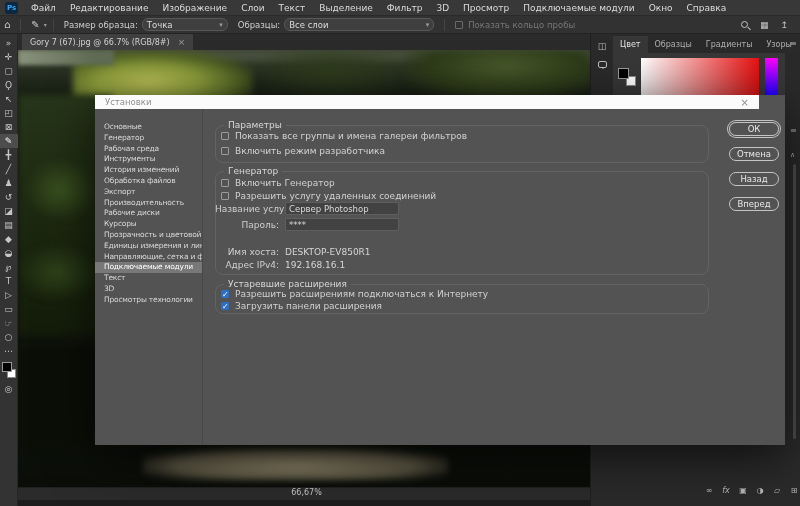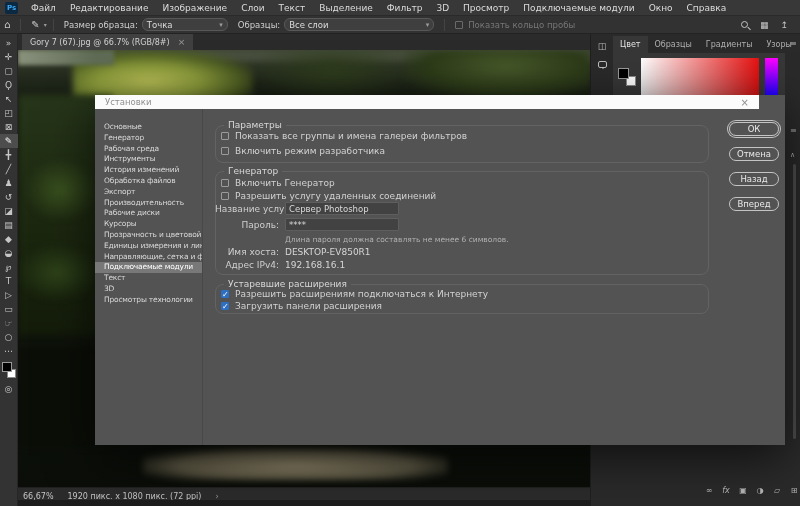--- a/index.html
+++ b/index.html
@@ -40,21 +40,21 @@
   .ph-skyline{left:0;top:0;width:572px;height:12px;background:rgba(125,134,114,.28);}
   .ph-bright{left:55px;top:0;width:180px;height:58px;background:radial-gradient(ellipse at 42% 55%,#b7bd56 0%,#8a9a3a 35%,#4e5e22 62%,rgba(0,0,0,0) 80%);}
   .ph-mid{left:235px;top:0;width:160px;height:50px;background:radial-gradient(ellipse at 50% 40%,#2e3c1c 0%,rgba(0,0,0,0) 75%);}
   .ph-right{left:385px;top:0;width:187px;height:48px;background:radial-gradient(ellipse at 55% 35%,#47582a 0%,#2c3a18 55%,rgba(0,0,0,0) 80%);}
   .ph-forest{left:0;top:45px;width:95px;height:240px;background:linear-gradient(180deg,#27361a 0%,#1b260f 60%,#141c0a 100%);}
   .ph-blob1{left:8px;top:110px;width:70px;height:60px;background:radial-gradient(ellipse,#3a521f 0%,rgba(0,0,0,0) 75%);}
   .ph-blob2{left:0px;top:195px;width:80px;height:55px;background:radial-gradient(ellipse,#2e441a 0%,rgba(0,0,0,0) 75%);}
   .ph-lake{left:0;top:280px;width:96px;height:15px;background:linear-gradient(90deg,#8a927c 0%,#5f6b55 80%);filter:blur(2px);}
   .ph-underlake{left:0;top:297px;width:96px;height:100px;background:#0b0e07;}
   .ph-shore{left:125px;top:398px;width:305px;height:32px;background:radial-gradient(ellipse at 50% 55%,#8d8468 0%,#5c5744 55%,rgba(0,0,0,0) 82%);}
-  .statusbar{position:absolute;left:18px;top:487px;width:572px;height:17px;background:#2b2b2b;border-top:1px solid #202020;display:flex;align-items:center;gap:14px;font-size:8px;color:#c4c4c4;padding-left:5px;}
+  .statusbar{position:absolute;left:18px;top:487px;width:572px;height:17px;background:#2b2b2b;border-top:1px solid #202020;display:flex;align-items:center;gap:14px;font-size:8px;color:#c4c4c4;padding-left:5px;flex-direction:column;}
   .statusbar .chev{color:#9a9a9a;}
   .below-status{position:absolute;left:18px;top:500px;width:572px;height:6px;background:#1d1d1d;}
 
   
   .dock{position:absolute;left:590px;top:34px;width:210px;height:472px;background:#2a2a2a;border-left:1px solid #1f1f1f;}
   .narrowcol{position:absolute;left:0;top:0;width:22px;height:472px;display:flex;flex-direction:column;align-items:center;gap:10px;padding-top:7px;}
   .narrowcol .nc-ic{font-size:9px;color:#bdbdbd;}
   .bubble{width:9px;height:7px;border:1px solid #bdbdbd;border-radius:2px;position:relative;}
   .bubble::after{content:"";position:absolute;left:2px;bottom:-4px;border:2px solid transparent;border-top-color:#bdbdbd;}
   .panel{position:absolute;left:22px;top:0;width:172px;height:472px;}
@@ -288,21 +288,20 @@
       <span>Разрешить услугу удаленных соединений</span>
     </div>
     <div class="drow" style="left:120px;top:107px;">
       <span class="dlabel">Название услуги:</span>
       <input class="dinput" value="Сервер Photoshop" style="">
     </div>
     <div class="drow" style="left:120px;top:123px;">
       <span class="dlabel">Пароль:</span>
       <input class="dinput" value="****" style="">
     </div>
-    <span class="hint" style="left:190px;top:140px;">Длина пароля должна составлять не менее 6 символов.</span>
     <div class="drow" style="left:120px;top:152px;">
       <span class="dlabel">Имя хоста:</span>
       <span class="dval">DESKTOP-EV850R1</span>
     </div>
     <div class="drow" style="left:120px;top:165px;">
       <span class="dlabel">Адрес IPv4:</span>
       <span class="dval">192.168.16.1</span>
     </div>
 
     <div class="fs" style="left:120px;top:189px;width:494px;height:30px;">

